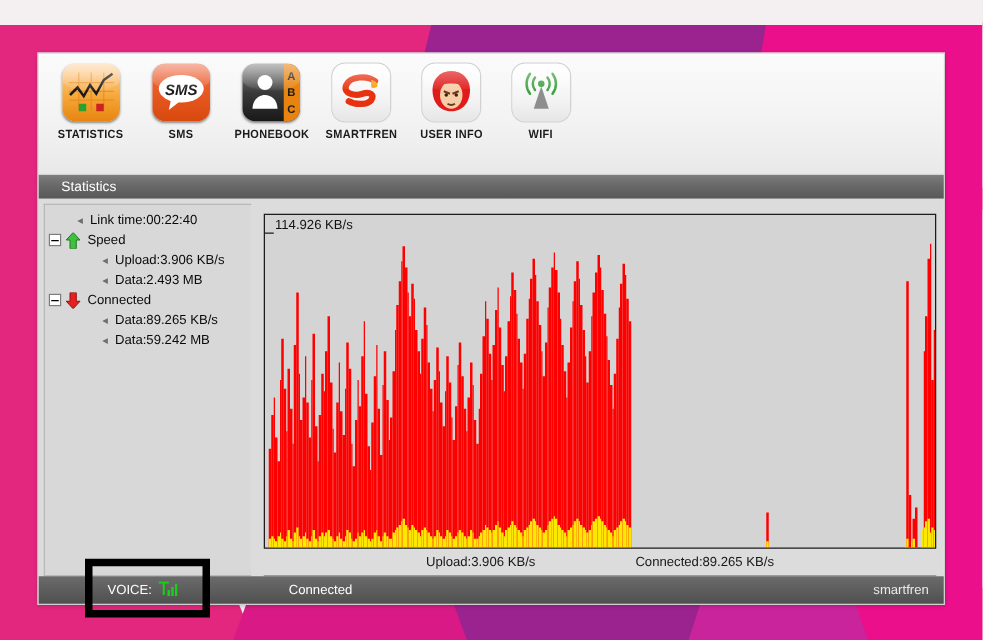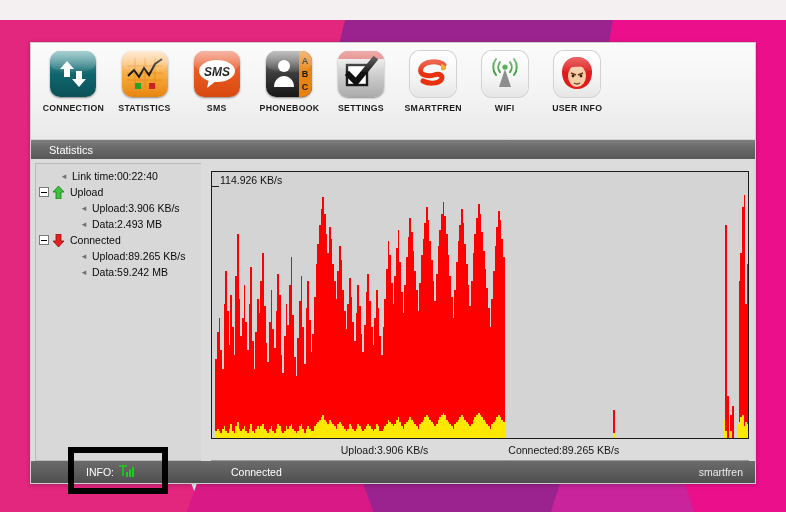--- a/index.html
+++ b/index.html
@@ -211,29 +211,20 @@
   <div class="shp w8"></div>
   <div class="shp w9"></div>
   <div class="shp w10"></div>
   <div class="shp w11"></div>
 </div>
 
 <div id="app-window">
 
   <div id="toolbar">
 
-    <div class="tb-item">
-      <div class="tb-icon ic-connection">
-        <svg width="34" height="34" viewBox="0 0 34 34">
-          <path d="M8 20 L8 12 L4 12 L11 4 L18 12 L14 12 L14 20 Z" fill="#fff"></path>
-          <path d="M26 14 L26 22 L30 22 L23 30 L16 22 L20 22 L20 14 Z" fill="#fff"></path>
-        </svg>
-      </div>
-      <div class="tb-label">CONNECTION</div>
-    </div>
 
     <div class="tb-item">
       <div class="tb-icon ic-statistics">
         <svg width="40" height="40" viewBox="0 0 40 40">
           <g stroke="#e07c10" stroke-width="1" opacity=".55">
             <line x1="2" y1="12" x2="38" y2="12"></line>
               <line x1="2" y1="19" x2="38" y2="19"></line>
             <line x1="2" y1="26" x2="38" y2="26"></line>
             <line x1="10" y1="4" x2="10" y2="34"></line>
               <line x1="20" y1="4" x2="20" y2="34"></line>
@@ -267,72 +258,62 @@
           <rect x="33" y="0" width="13" height="46" fill="#e8830f"></rect>
           <text x="39" y="13" font-size="9" font-weight="bold" fill="#1a1a1a" text-anchor="middle" font-family="Liberation Sans, sans-serif">A</text>
           <text x="39" y="26" font-size="9" font-weight="bold" fill="#1a1a1a" text-anchor="middle" font-family="Liberation Sans, sans-serif">B</text>
           <text x="39" y="39" font-size="9" font-weight="bold" fill="#1a1a1a" text-anchor="middle" font-family="Liberation Sans, sans-serif">C</text>
         </svg>
       </div>
       <div class="tb-label">PHONEBOOK</div>
     </div>
 
 
-    <div class="tb-item">
-      <div class="tb-icon ic-settings">
-        <svg width="46" height="46" viewBox="0 0 46 46">
-          <rect x="0" y="0" width="46" height="8" fill="#e06a6a"></rect>
-          <rect x="9" y="14" width="20" height="20" fill="#fff" stroke="#1a1a1a" stroke-width="2.4"></rect>
-          <path d="M11 24 L18 31 L36 9" fill="none" stroke="#111" stroke-width="6" stroke-linecap="square"></path>
-        </svg>
-      </div>
-      <div class="tb-label">SETTINGS</div>
-    </div>
 
     <div class="tb-item">
       <div class="tb-icon ic-plain">
         <svg width="38" height="32" viewBox="0 0 38 32">
           <path d="M30 7 C24 2 10 3 7 10 C4 17 14 19 20 17 C26 15 30 18 27 22 C24 26 14 26 9 23" fill="none" stroke="#e8310f" stroke-width="5" stroke-linecap="round"></path>
           <path d="M27 6 C29 6 32 8 32 10 C32 12 29 13 27 12" fill="#f2a20c"></path>
         </svg>
       </div>
       <div class="tb-label">SMARTFREN</div>
+    </div>
+
+    <div class="tb-item">
+      <div class="tb-icon ic-plain">
+        <svg width="38" height="38" viewBox="0 0 38 38">
+          <path d="M19 2 C9 2 4 9 4 17 C4 26 9 34 19 34 C29 34 34 26 34 17 C34 9 29 2 19 2 Z" fill="#e01b1b"></path>
+          <ellipse cx="19" cy="21" rx="9" ry="11" fill="#f7cda8"></ellipse>
+          <path d="M19 2 C10 2 6 8 7 14 C11 11 27 11 31 14 C32 8 28 2 19 2 Z" fill="#e01b1b"></path>
+          <path d="M13 18 l5 2 M25 18 l-5 2" stroke="#6b3a1c" stroke-width="1.6" fill="none"></path>
+          <circle cx="15" cy="21" r="1.4" fill="#3a2010"></circle>
+          <circle cx="23" cy="21" r="1.4" fill="#3a2010"></circle>
+          <path d="M16 28 q3 2 6 0" stroke="#6b3a1c" stroke-width="1.4" fill="none"></path>
+        </svg>
+      </div>
+      <div class="tb-label">USER INFO</div>
     </div>
 
     <div class="tb-item">
       <div class="tb-icon ic-plain">
         <svg width="40" height="34" viewBox="0 0 40 34">
           <path d="M20 12 L14 30 L26 30 Z" fill="#8e8e8e"></path>
           <circle cx="20" cy="10" r="2.6" fill="#3fa03f"></circle>
           <g fill="none" stroke="#3fa03f" stroke-width="2" stroke-linecap="round">
             <path d="M15 5 a8 8 0 0 0 0 10"></path>
             <path d="M25 5 a8 8 0 0 1 0 10"></path>
             <path d="M11 2 a13 13 0 0 0 0 16"></path>
             <path d="M29 2 a13 13 0 0 1 0 16"></path>
           </g>
         </svg>
       </div>
       <div class="tb-label">WIFI</div>
     </div>
 
-    <div class="tb-item">
-      <div class="tb-icon ic-plain">
-        <svg width="38" height="38" viewBox="0 0 38 38">
-          <path d="M19 2 C9 2 4 9 4 17 C4 26 9 34 19 34 C29 34 34 26 34 17 C34 9 29 2 19 2 Z" fill="#e01b1b"></path>
-          <ellipse cx="19" cy="21" rx="9" ry="11" fill="#f7cda8"></ellipse>
-          <path d="M19 2 C10 2 6 8 7 14 C11 11 27 11 31 14 C32 8 28 2 19 2 Z" fill="#e01b1b"></path>
-          <path d="M13 18 l5 2 M25 18 l-5 2" stroke="#6b3a1c" stroke-width="1.6" fill="none"></path>
-          <circle cx="15" cy="21" r="1.4" fill="#3a2010"></circle>
-          <circle cx="23" cy="21" r="1.4" fill="#3a2010"></circle>
-          <path d="M16 28 q3 2 6 0" stroke="#6b3a1c" stroke-width="1.4" fill="none"></path>
-        </svg>
-      </div>
-      <div class="tb-label">USER INFO</div>
-    </div>
-
   </div>
 
   <div id="section-header">
     <span class="title">Statistics</span>
   </div>
 
   <div id="content">
 
     <div id="tree-panel">
 
@@ -342,21 +323,21 @@
         <span class="tree-label">Link time:00:22:40</span>
       </div>
 
       <div class="tree-row lvl1">
         <span class="tw box"></span>
         <span class="ti">
           <svg width="13" height="13" viewBox="0 0 13 13">
               <path d="M6.5 0 L12 6 H9 V13 H4 V6 H1 Z" fill="#3fc03f" stroke="#1e7a1e" stroke-width=".8"></path>
             </svg>
         </span>
-        <span class="tree-label">Upload</span>
+        <span class="tree-label">Speed</span>
       </div>
 
       <div class="tree-row lvl3">
         <span class="dot">◂</span>
         <span class="tree-label">Upload:3.906 KB/s</span>
       </div>
 
       <div class="tree-row lvl3">
         <span class="dot">◂</span>
         <span class="tree-label">Data:2.493 MB</span>
@@ -367,21 +348,21 @@
         <span class="ti">
           <svg width="13" height="13" viewBox="0 0 13 13">
               <path d="M6.5 13 L12 7 H9 V0 H4 V7 H1 Z" fill="#e62020" stroke="#8d1010" stroke-width=".8"></path>
             </svg>
         </span>
         <span class="tree-label">Connected</span>
       </div>
 
       <div class="tree-row lvl3">
         <span class="dot">◂</span>
-        <span class="tree-label">Upload:89.265 KB/s</span>
+        <span class="tree-label">Data:89.265 KB/s</span>
       </div>
 
       <div class="tree-row lvl3">
         <span class="dot">◂</span>
         <span class="tree-label">Data:59.242 MB</span>
       </div>
 
     </div>
 
     <div id="divider"></div>
@@ -1684,21 +1665,21 @@
       <div id="chart-legend">
         <span>Upload:3.906 KB/s</span>
         <span>Connected:89.265 KB/s</span>
       </div>
     </div>
 
   </div>
 
   <div id="status-bar">
     <span id="evdo-cell">
-      <span>INFO:</span>
+      <span>VOICE:</span>
       <span class="sig-bars">
         <svg width="16" height="12" viewBox="0 0 16 12">
           <path d="M1 1 h8 M5 1 v10" stroke="#17d117" stroke-width="1.6" fill="none"></path>
           <rect x="8" y="7" width="2" height="5" fill="#17d117"></rect>
           <rect x="11" y="4.5" width="2" height="7.5" fill="#17d117"></rect>
           <rect x="14" y="2" width="2" height="10" fill="#17d117"></rect>
         </svg>
       </span>
     </span>
     <span id="connected-cell">Connected</span>

